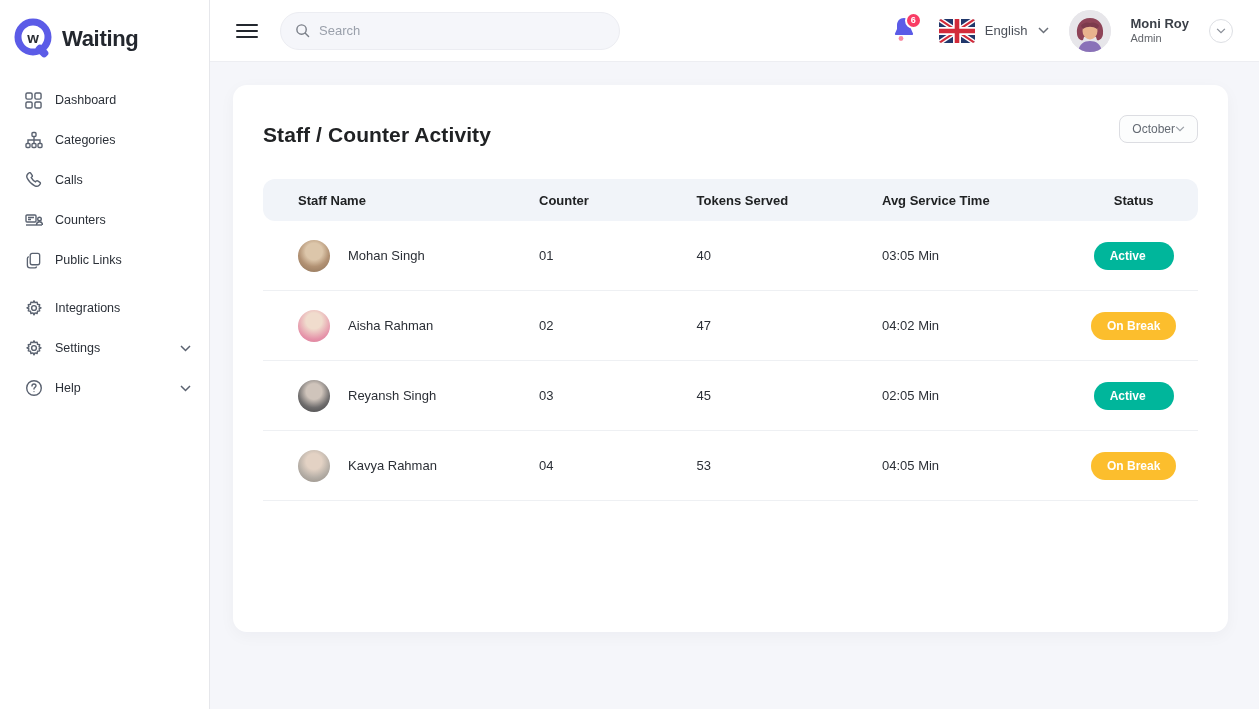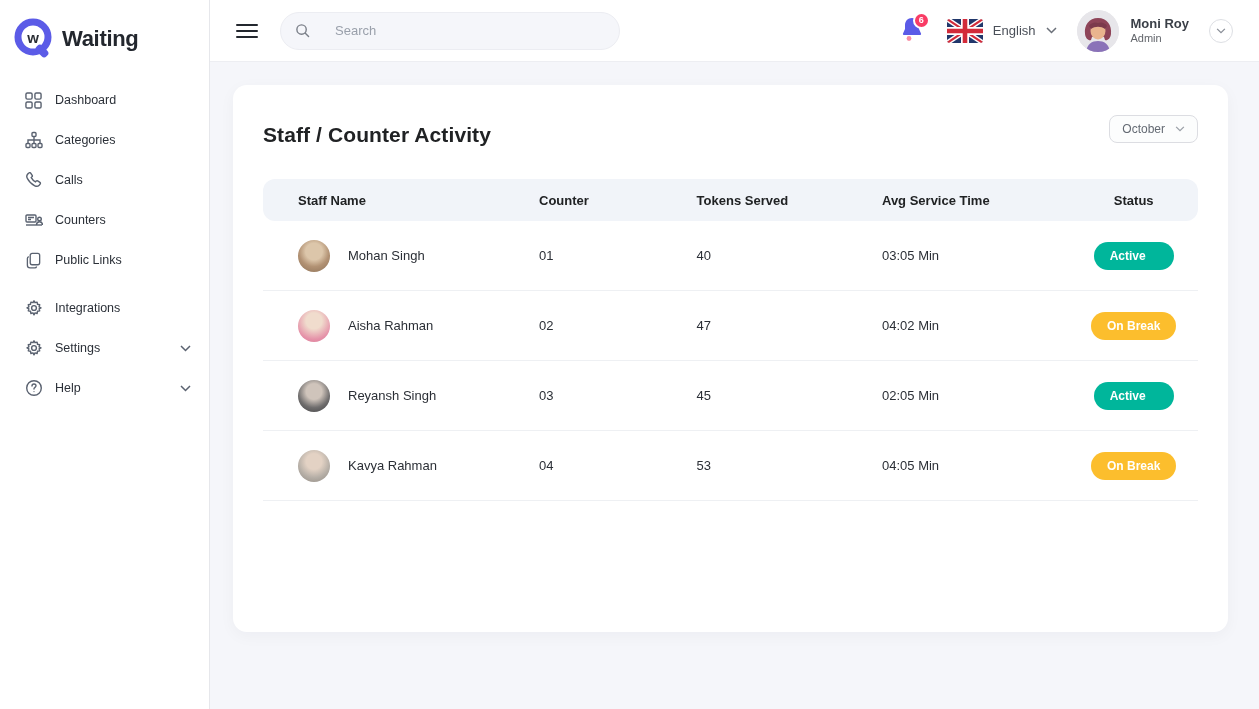--- a/index.html
+++ b/index.html
@@ -29,56 +29,56 @@
   .right-col { flex:1; display:flex; flex-direction:column; }
   
   .topbar {
     height:62px; background:#FFFFFF; border-bottom:1px solid #EDEEF2;
     display:flex; align-items:center; padding:0 26px 0 26px; gap:22px;
   }
   .hamburger { width:22px; cursor:pointer; display:flex; flex-direction:column; gap:4px; }
   .hamburger span { display:block; height:2px; background:#23272E; border-radius:2px; }
   .search-pill {
     width:340px; height:38px; background:#F5F6FA; border:1px solid #ECEDF2;
-    border-radius:19px; display:flex; align-items:center; padding:0 14px; gap:25px;
+    border-radius:19px; display:flex; align-items:center; padding:0 14px; gap:9px;
   }
   .search-pill input {
     border:none; outline:none; background:transparent; font-size:13px;
     color:#404040; width:100%; font-family:inherit;
   }
   .search-pill input::placeholder { color:#9aa0ab; }
   .top-right { margin-left:auto; display:flex; align-items:center; gap:20px; }
   .bell-wrap { position:relative; width:28px; height:30px; cursor:pointer; }
   .badge {
     position:absolute; top:-4px; right:-3px; min-width:17px; height:17px; border-radius:9px;
     background:#F93C65; border:2px solid #FFFFFF; color:#fff; font-size:9px; font-weight:bold;
     display:flex; align-items:center; justify-content:center; padding:0 3px;
   }
   .lang { display:flex; align-items:center; gap:10px; cursor:pointer; }
   .flag { width:36px; height:24px; border-radius:3px; overflow:hidden; display:block; }
   .lang-label { font-size:13px; color:#4b5059; }
-  .user-chip { display:flex; align-items:center; gap:12px; }
+  .user-chip { display:flex; align-items:center; gap:20px; }
   .avatar-lg { width:42px; height:42px; border-radius:50%; overflow:hidden; background:#E7E6EA; }
   .user-meta { display:flex; flex-direction:column; line-height:1.25; }
   .user-name { font-size:13px; font-weight:bold; color:#3a3f47; }
   .user-role { font-size:11px; color:#62656b; }
   .chev-circle {
     width:24px; height:24px; border:1px solid #DDDFE4; border-radius:50%;
     display:flex; align-items:center; justify-content:center; color:#8a8f98; cursor:pointer;
   }
   
   .main { flex:1; padding:23px 31px 0 23px; }
   .card {
     background:#FFFFFF; border-radius:14px; width:995px; height:547px;
     box-shadow:0 4px 16px rgba(30,35,60,0.04); padding:30px;
   }
   .card-head { display:flex; align-items:flex-start; justify-content:space-between; }
   .card-title { font-size:21px; font-weight:bold; color:#202224; letter-spacing:0.1px; padding-top:8px; }
   .month-select {
-    display:flex; align-items:center; gap:10px; border:1px solid #DCDDE2; background:#FCFDFD;
+    display:flex; align-items:center; border:1px solid #DCDDE2; background:#FCFDFD;
     border-radius:8px; padding:6px 12px; font-size:12px; color:#646a73; cursor:pointer;
   }
   
   .tbl { margin-top:32px; }
   .tbl-grid { display:grid; grid-template-columns:26% 17% 20% 24% 13%; align-items:center; }
   .tbl-head {
     background:#F1F4F9; border-radius:12px; height:42px; padding:0 4px;
   }
   .tbl-head .th { font-size:13px; font-weight:bold; color:#202224; padding-left:31px; }
   .tbl-head .th.th-status { text-align:center; padding-left:0; }

